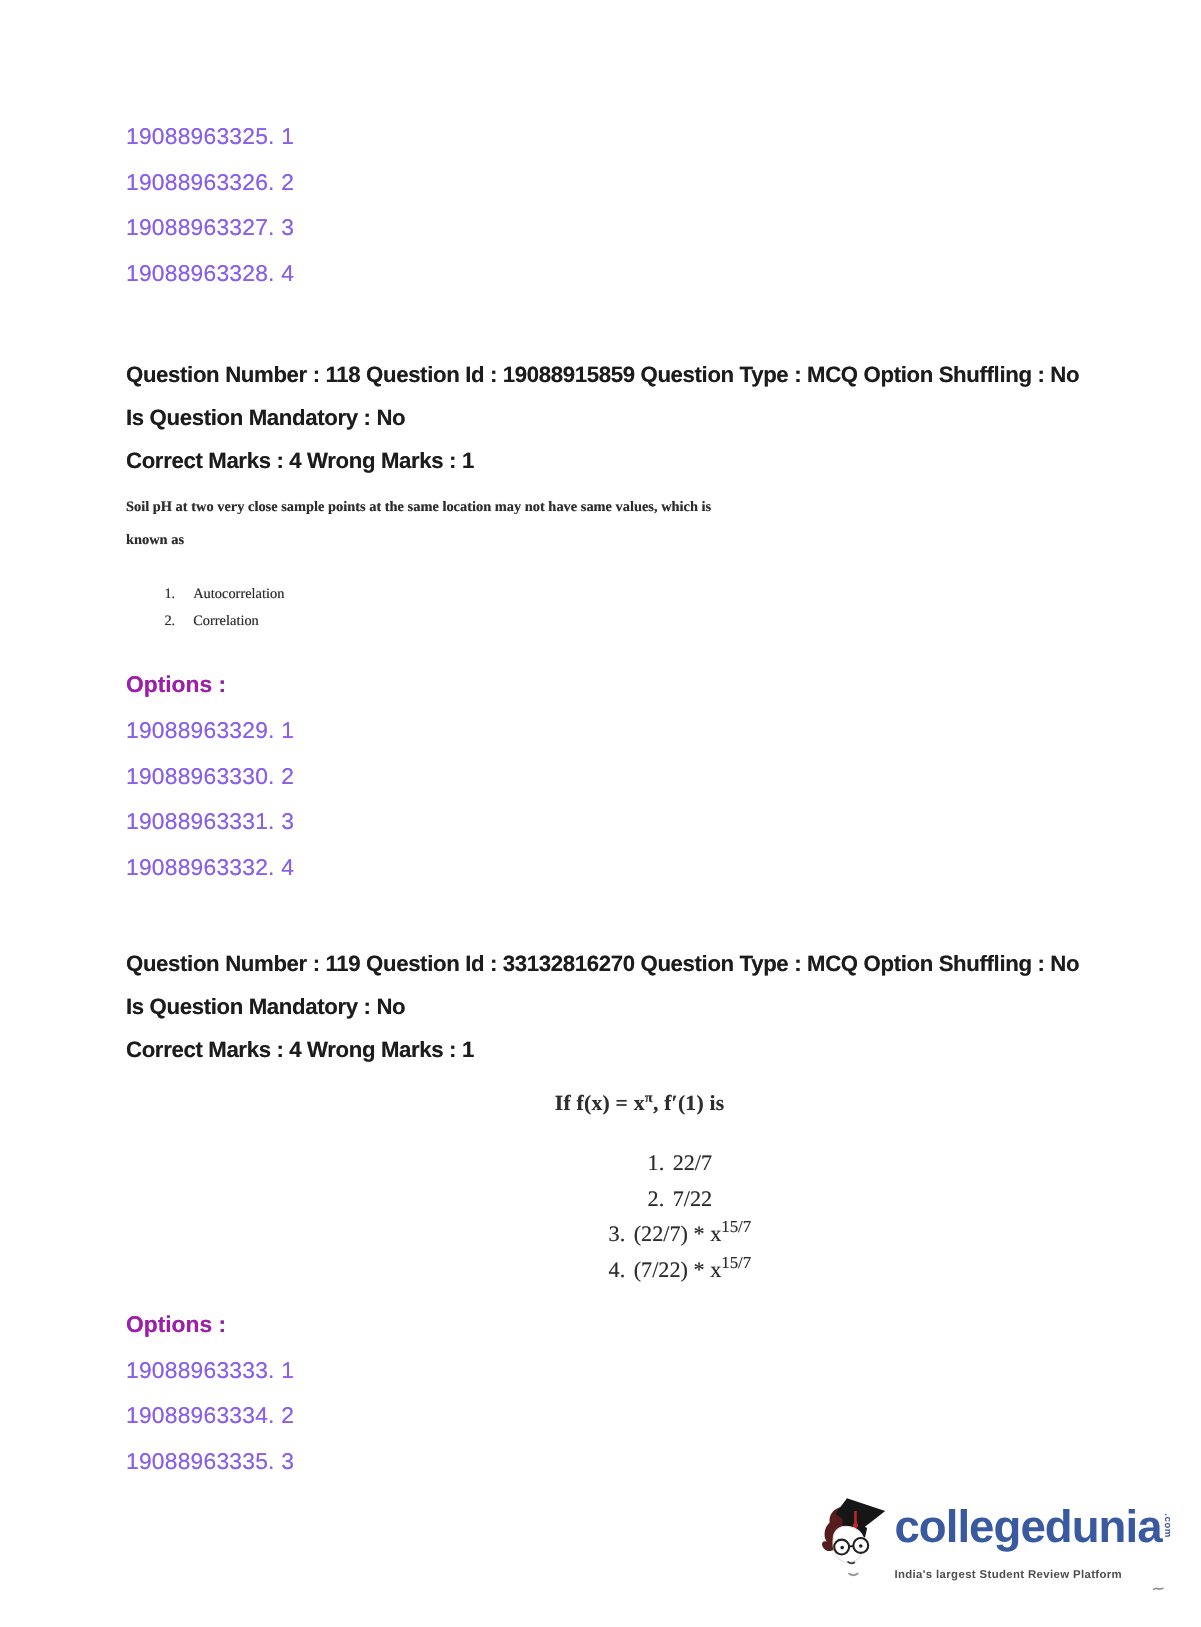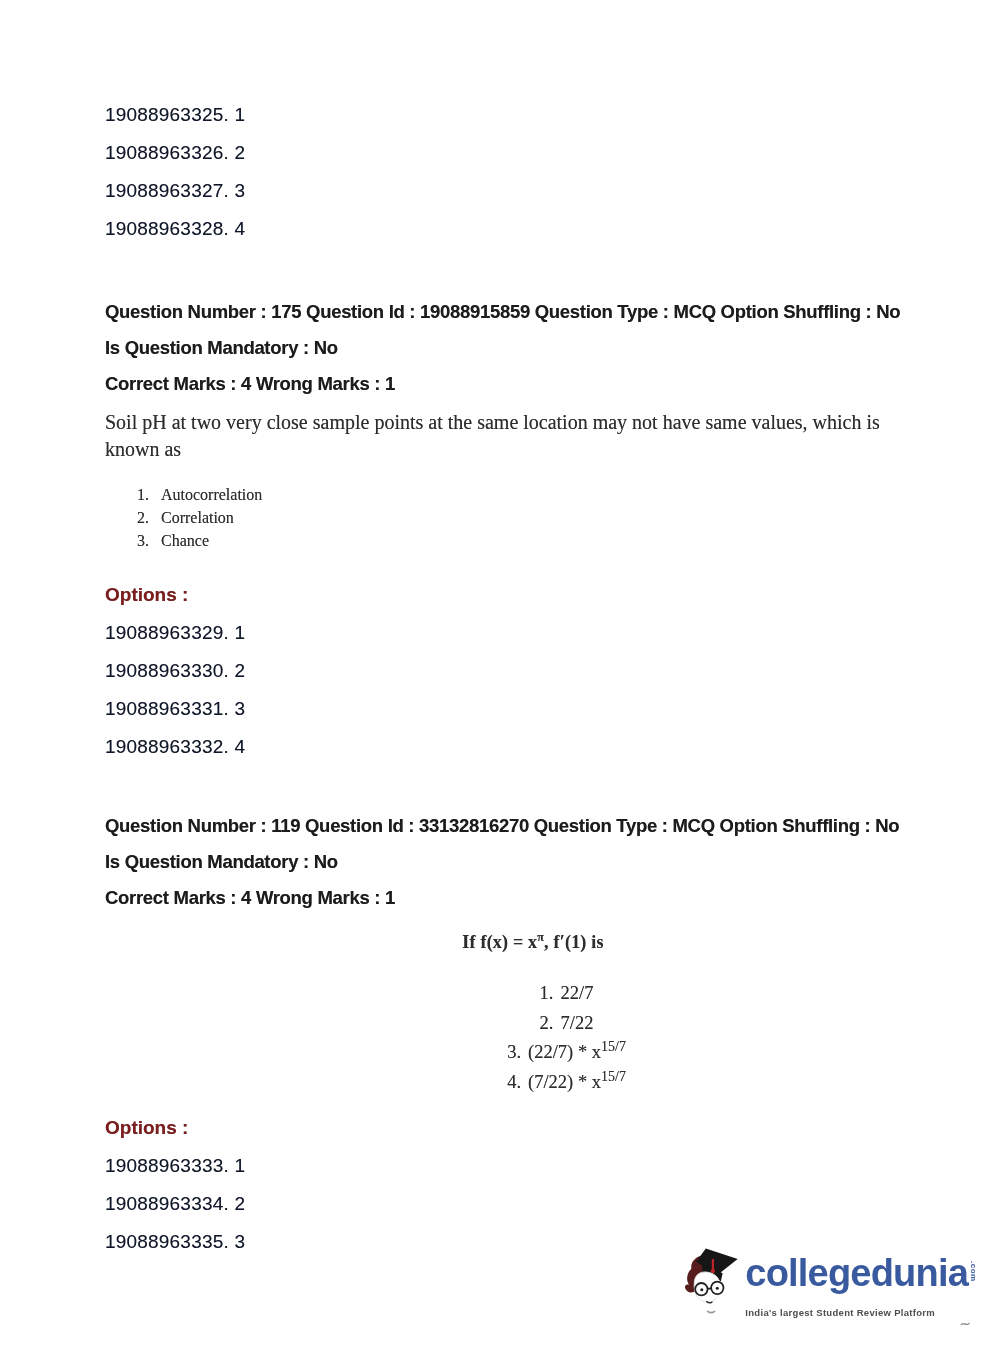--- a/index.html
+++ b/index.html
@@ -9,21 +9,21 @@
     width: 1001px;
     height: 1356px;
     background: #ffffff;
     overflow: hidden;
     padding: 104px 40px 0 105px;
     font-family: "Liberation Sans", sans-serif;
   }
   .opt-id {
     font-size: 19px;
     line-height: 21px;
-    color: #0f172a;
+    color: #8b5cf6;
     letter-spacing: 0.2px;
     margin-bottom: 17px;
     text-shadow: 0 0 0.4px rgba(60,60,60,0.5);
   }
   .question-block { margin-top: 0; }
   .qheader {
     font-weight: 700;
     font-size: 18.5px;
     line-height: 22px;
     color: #1c1c1c;
@@ -34,36 +34,36 @@
   }
   .gap-top-large { margin-top: 62px; }
   .gap-top-q119 { margin-top: 58px; }
   .qimage {
     font-family: "Liberation Serif", "DejaVu Serif", serif;
     color: #2d2d2d;
     margin-top: 14px;
     margin-bottom: 32px;
     text-shadow: 0 0 0.6px rgba(45,45,45,0.55);
   }
-  .qtext { font-size: 20px; line-height: 27px; }
+  .qtext { font-size: 12px; line-height: 27px; font-weight: bold; }
   .choice-list { list-style: none; margin-top: 20px; margin-left: 32px; }
-  .choice-list li { font-size: 16px; line-height: 23px; }
+  .choice-list li { font-size: 12px; line-height: 23px; }
   .choice-num { display: inline-block; min-width: 24px; }
   .formula { font-size: 18px; font-weight: 700; line-height: 24px; letter-spacing: 0.2px; }
   .formula sup { font-size: 12px; }
   .choice-list-math { list-style: none; margin-top: 22px; margin-left: 60px; }
   .choice-list-math li { font-size: 18.5px; line-height: 24.5px; }
   .choice-list-math .choice-num { min-width: 28px; }
   .choice-list-math sup { font-size: 14px; }
   .qimage-119 { margin-top: 16px; margin-bottom: 22px; text-align: center; }
   .options-label {
     font-weight: 700;
     font-size: 19px;
     line-height: 21px;
-    color: #7f1d1d;
+    color: #a21caf;
     margin-bottom: 17px;
     text-shadow: 0 0 0.5px rgba(20,20,20,0.55);
   }
   .brand-footer {
     position: absolute;
     top: 1246px;
     right: 23px;
     display: flex;
     align-items: flex-start;
   }
@@ -105,30 +105,29 @@
 <div class="page">
 
   <div>
     <div class="opt-id">19088963325. 1</div>
     <div class="opt-id">19088963326. 2</div>
     <div class="opt-id">19088963327. 3</div>
     <div class="opt-id">19088963328. 4</div>
   </div>
 
   <section class="question-block gap-top-large">
-    <p class="qheader">Question Number : 175 Question Id : 19088915859 Question Type : MCQ Option Shuffling : No</p>
+    <p class="qheader">Question Number : 118 Question Id : 19088915859 Question Type : MCQ Option Shuffling : No</p>
     <p class="qheader">Is Question Mandatory : No</p>
     <p class="qheader">Correct Marks : 4 Wrong Marks : 1</p>
 
     <div class="qimage">
       <p class="qtext"><span>Soil pH at two very close sample points at the same location may not have same values, which is</span><br><span>known as</span></p>
       <ol class="choice-list">
         <li><span class="choice-num">1.</span><span>Autocorrelation</span></li>
         <li><span class="choice-num">2.</span><span>Correlation</span></li>
-        <li><span class="choice-num">3.</span><span>Chance</span></li>
       </ol>
     </div>
 
     <p class="options-label">Options :</p>
     <div class="opt-id">19088963329. 1</div>
     <div class="opt-id">19088963330. 2</div>
     <div class="opt-id">19088963331. 3</div>
     <div class="opt-id">19088963332. 4</div>
   </section>
 

